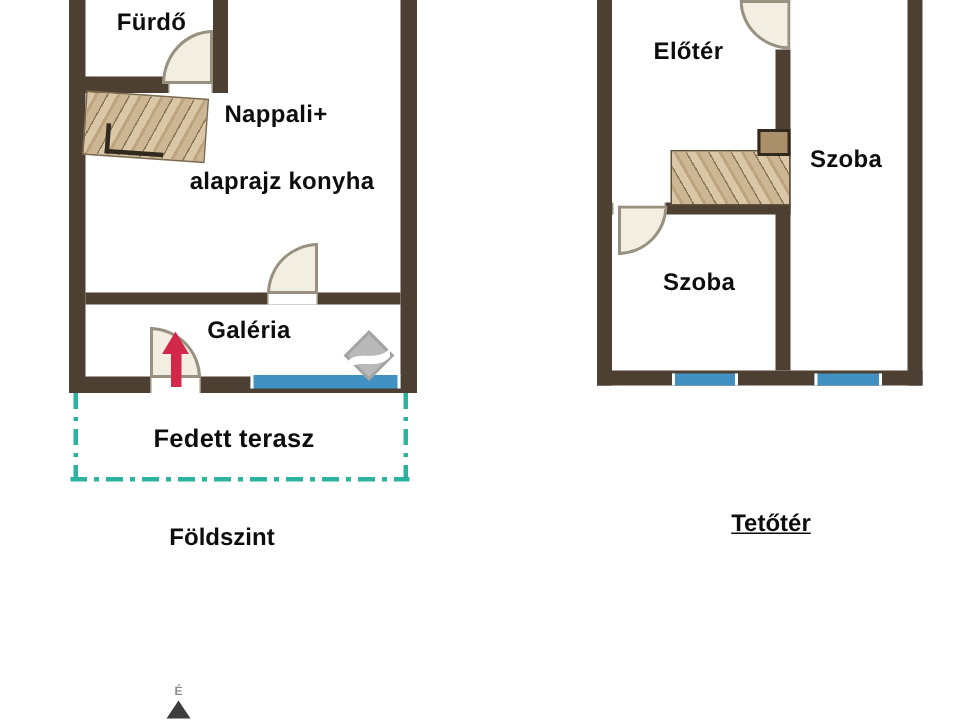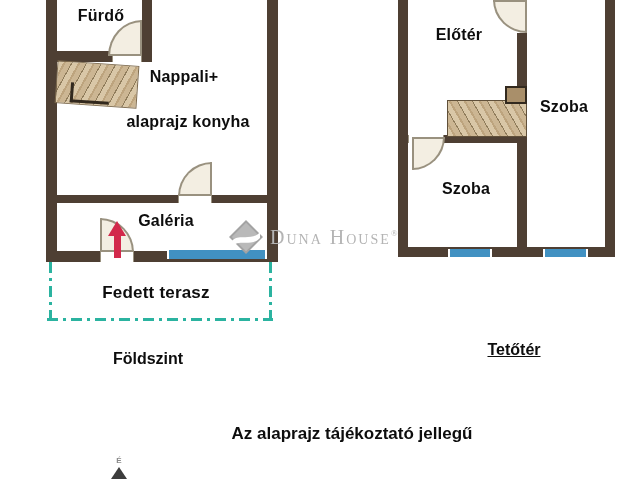--- a/index.html
+++ b/index.html
@@ -108,22 +108,20 @@
     <div class="label" style="left:564px;top:107px;">Szoba</div>
     <div class="label" style="left:466px;top:189px;">Szoba</div>
     <div class="floor-title" style="left:514px;top:350px;text-decoration:underline;">Tetőtér</div>
   </div>
 
   <svg id="wm-logo" viewBox="0 0 46 46">
     <rect x="11" y="11" width="24" height="24" transform="rotate(45 23 23)" fill="#a3a3a3"></rect>
     <rect x="13" y="13" width="20" height="20" transform="rotate(45 23 23)" fill="#b9b9b9"></rect>
     <path d="M9 27 C 15 19, 29 28, 37 18 L 37 24 C 29 33, 16 25, 9 32 Z" fill="#ffffff"></path>
   </svg>
-  <div id="watermark"><span>Duna House</span><sup>®</sup></div>
 
-  <div id="note-label">Az alaprajz tájékoztató jellegű</div>
 
   <div id="compass">
     <div class="n">É</div>
     <div class="tri"></div>
   </div>
 
 </div>
 
 </body></html>

